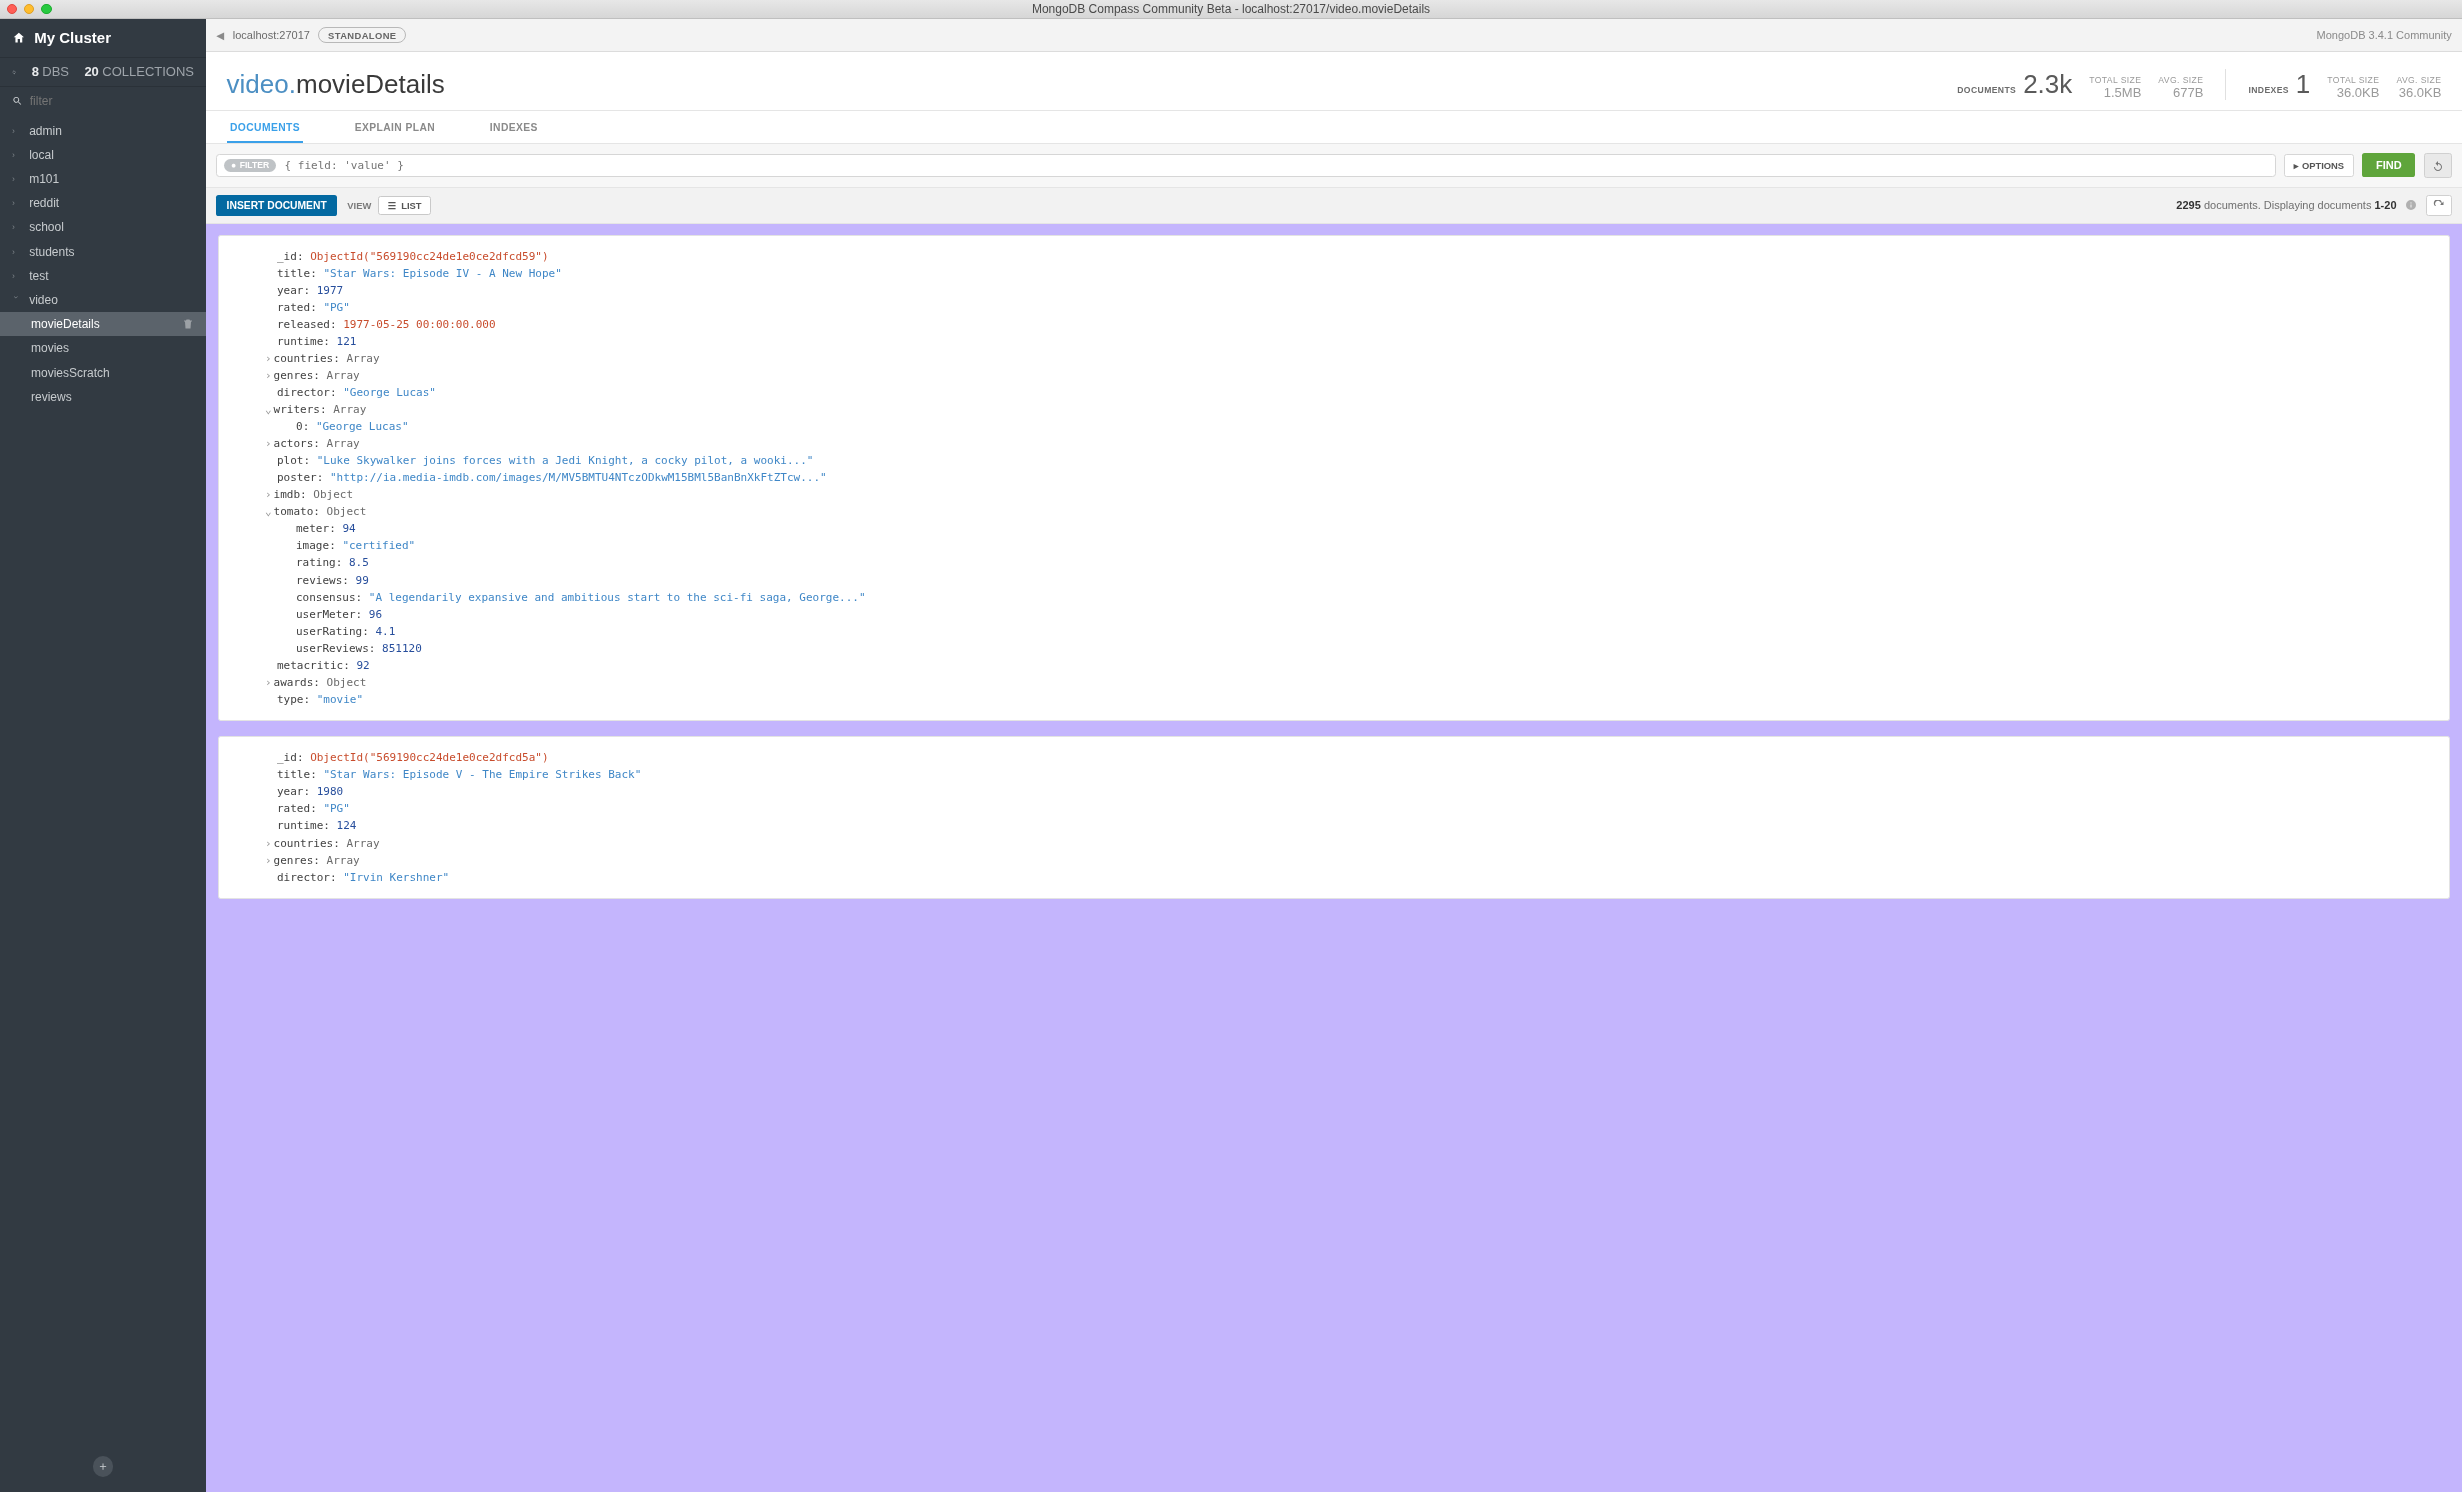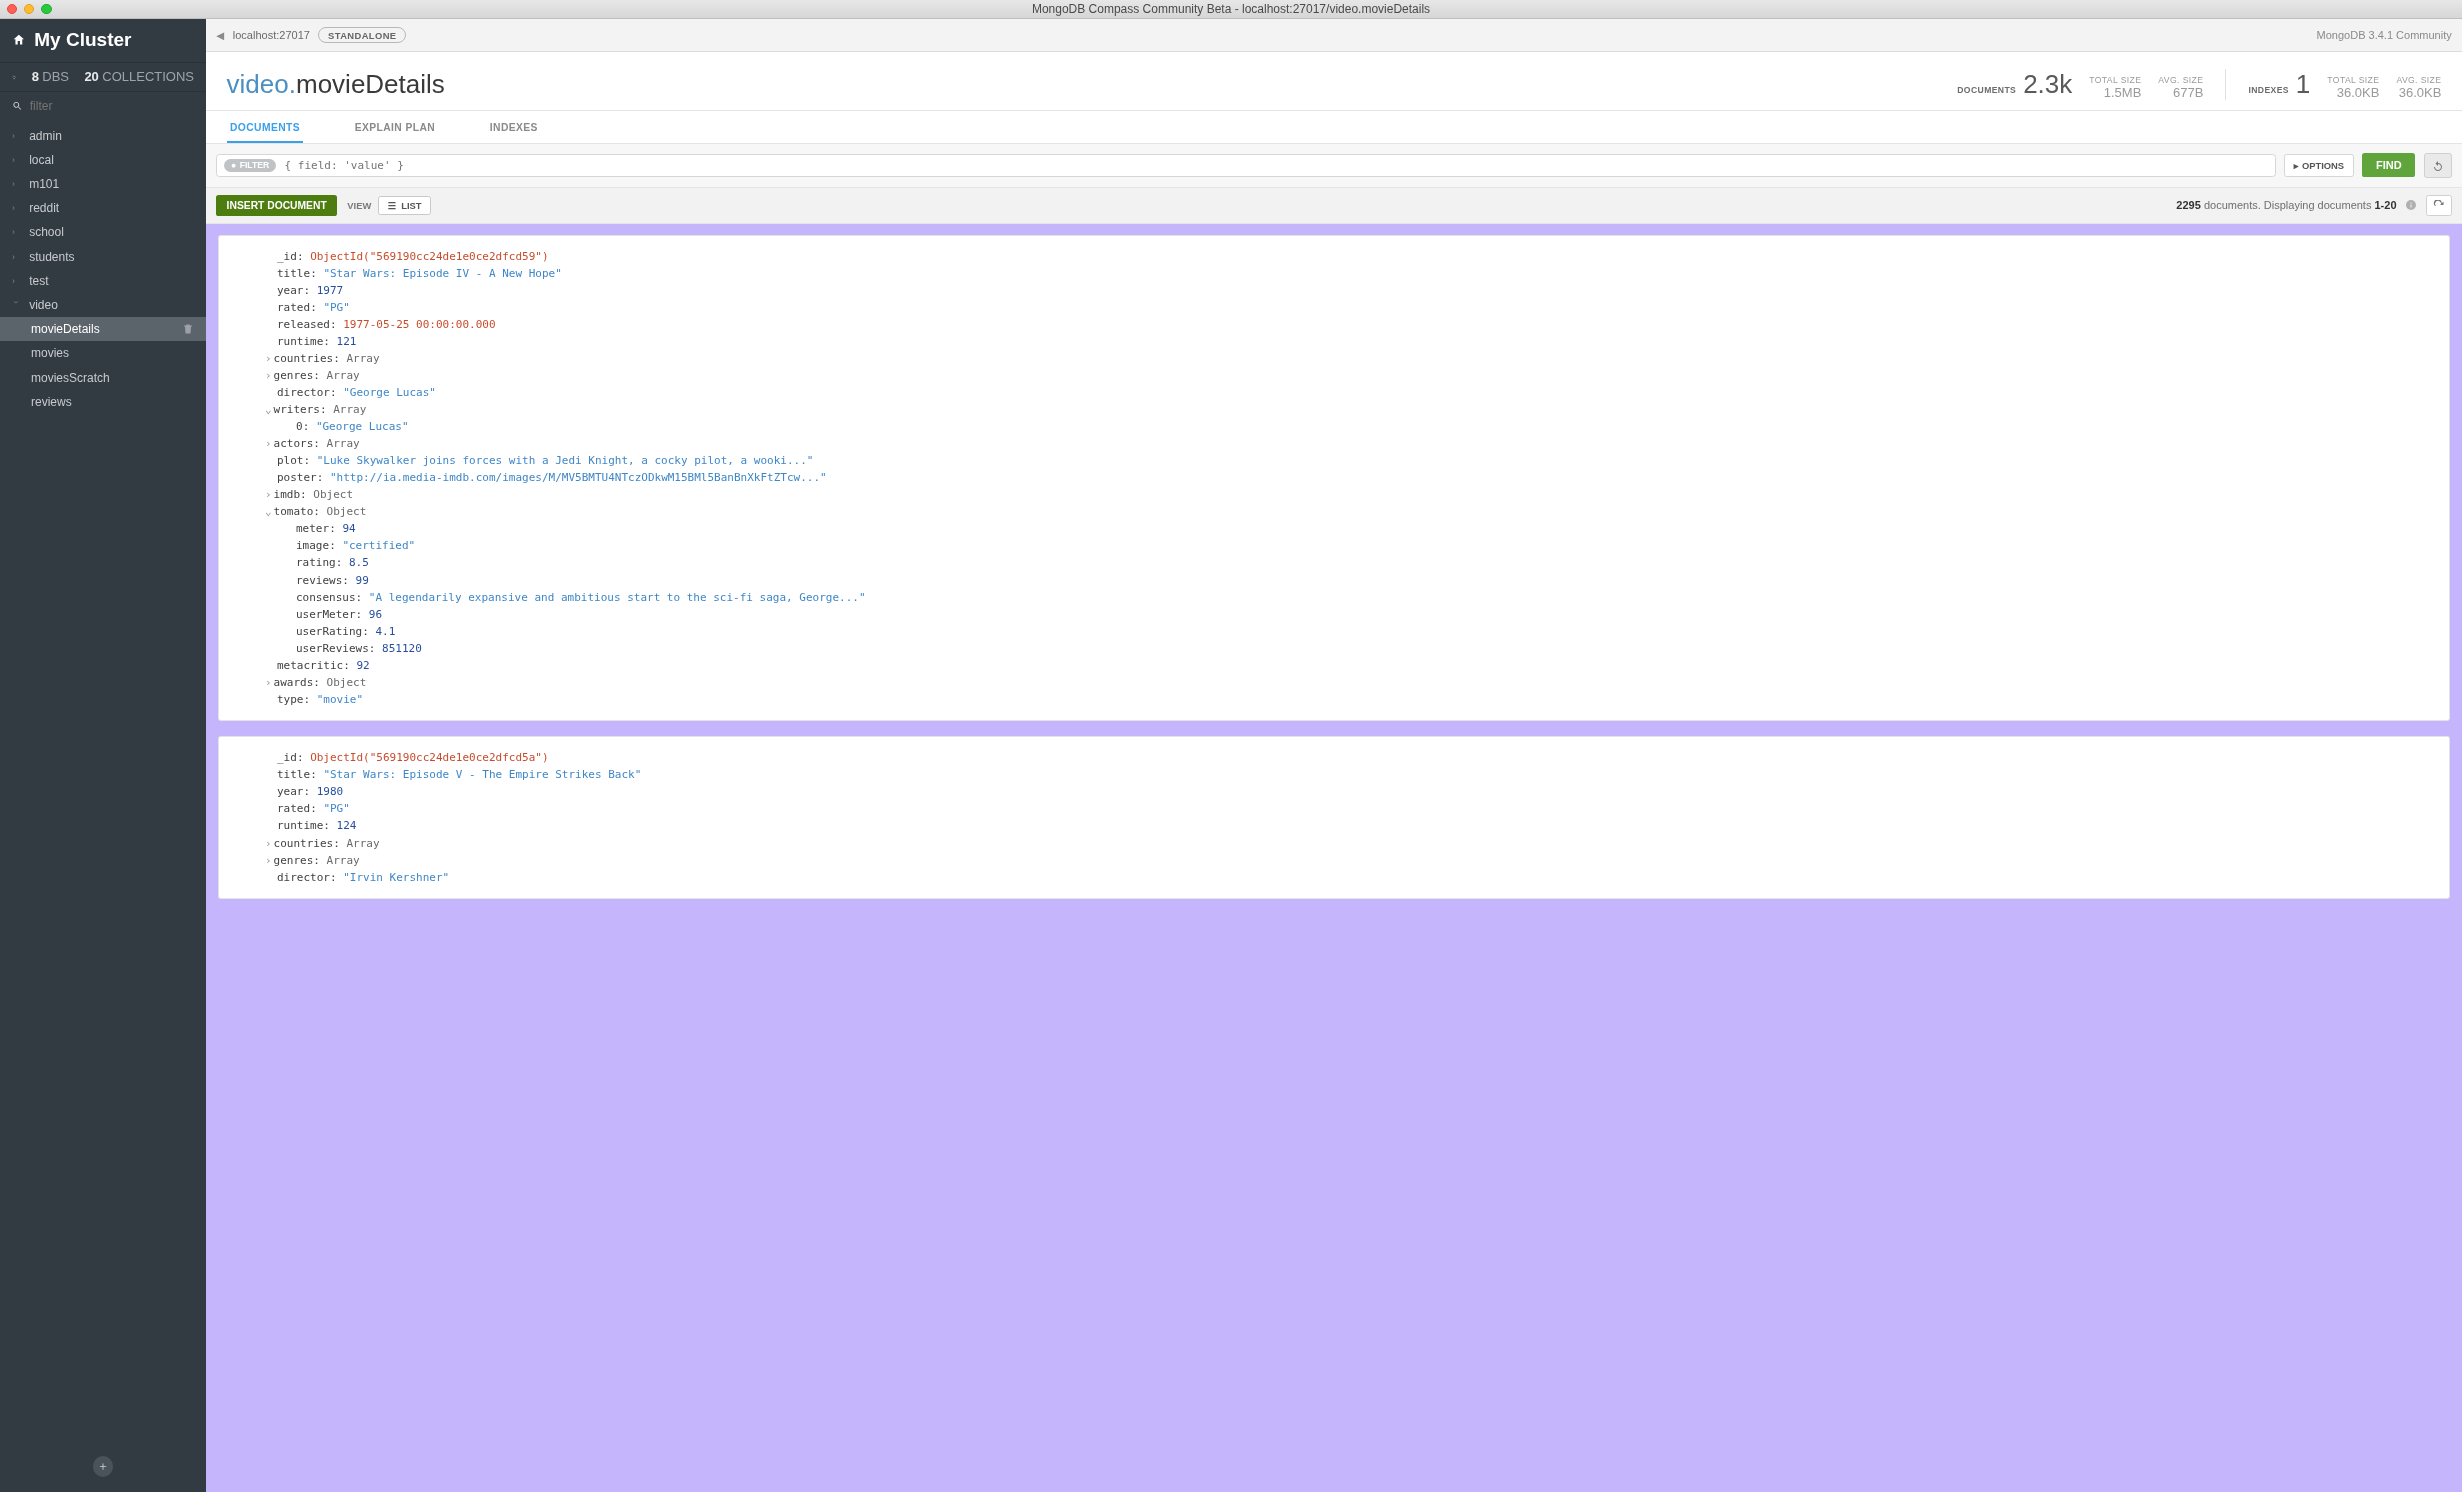--- a/index.html
+++ b/index.html
@@ -10,21 +10,21 @@
 .traffic { display: flex; gap: 6.9px; }
 .traffic span { width: 10.3px; height: 10.3px; border-radius: 50%; display: inline-block; }
 .traffic .close { background:#ff5f57; border:0.9px solid #e1483f; }
 .traffic .min { background:#ffbd2e; border:0.9px solid #dfa024; }
 .traffic .max { background:#28c940; border:0.9px solid #1dae2f; }
 .titlebar .title { position:absolute; left:0; right:0; text-align:center; font-size:12px; color:#4a4a4a; }
 
 .body { flex:1; display:flex; overflow:hidden; }
 
 .sidebar { width: 206px; background:#323a42; color:#cfd3d6; display:flex; flex-direction:column; font-size:12px; }
-.sb-header { display:flex; align-items:center; padding:10.3px 12px; font-weight:700; color:#fff; font-size:19px; gap:8.6px; }
+.sb-header { display:flex; align-items:center; padding:10.3px 12px; font-weight:700; color:#fff; font-size:15px; gap:8.6px; }
 .sb-stats { display:flex; align-items:center; padding:6.9px 12px; gap:15.4px; color:#9ea4aa; font-size:13px; border-top:0.9px solid #2a3138;text-align:center; }
 .sb-stats b { color:#e8eaec; font-weight:700; margin-right:3.4px; }
 .sb-filter { display:flex; align-items:center; padding:6.9px 12px; gap:6.9px; border-top:0.9px solid #2a3138; }
 .sb-filter input { background:transparent; border:none; color:#cfd3d6; font-size:12px; outline:none; width:100%; }
 .sb-tree { flex:1; overflow:auto; padding:3.4px 0; }
 .sb-item { display:flex; align-items:center; padding:5.1px 12px; gap:8.6px; cursor:pointer; color:#c7cbce; }
 .sb-item .chev { width:8.6px; color:#7d848a; font-size:8.6px; }
 .sb-item.expanded .chev { transform:rotate(90deg); }
 .sb-sub { padding-left:31px; }
 .sb-sub .sb-subitem { display:flex; align-items:center; justify-content:space-between; padding:5.1px 12px 5.1px 0; color:#c7cbce; cursor:pointer; }
@@ -63,21 +63,21 @@
 
 .filterbar { display:flex; align-items:center; padding:8.6px 10.3px; gap:8.6px; background:#f7f7f7; border-bottom:0.9px solid #e5e5e5; }
 .filterbar .filterbox { flex:1; display:flex; align-items:center; background:#fff; border:0.9px solid #d6d6d6; border-radius:3.4px; padding:3.4px 6.9px; gap:8.6px; }
 .filterbox .badge { background:#bfc3c6; color:#fff; font-size:8.6px; font-weight:700; border-radius:8.6px; padding:1.7px 6.9px; display:flex; align-items:center; gap:3.4px; }
 .filterbox input { flex:1; border:none; outline:none; font-family:Menlo,Consolas,monospace; font-size:11px; color:#9a9a9a; }
 .optbtn { background:#fff; border:0.9px solid #d6d6d6; border-radius:2.6px; padding:5.1px 8.6px; font-size:9.4px; color:#555; font-weight:600; cursor:pointer; display:flex; align-items:center; gap:3.4px; }
 .findbtn { background:#5fa53b; color:#fff; border:none; border-radius:2.6px; padding:6px 13.7px; font-size:11px; font-weight:700; cursor:pointer; }
 .resetbtn { background:#e9e9e9; border:0.9px solid #d0d0d0; border-radius:2.6px; padding:5.1px 6.9px; color:#777; cursor:pointer; }
 
 .actionbar { display:flex; align-items:center; padding:6.9px 10.3px; gap:6.9px; background:#f2f2f2; border-bottom:0.9px solid #e5e5e5; }
-.insertbtn { background:#4d7c0f; color:#fff; border:none; border-radius:2.6px; padding:5.1px 10.3px; font-size:10.3px; font-weight:700; cursor:pointer; }
+.insertbtn { background:#0369a1; color:#fff; border:none; border-radius:2.6px; padding:5.1px 10.3px; font-size:10.3px; font-weight:700; cursor:pointer; }
 .viewlbl { font-size:9.4px; color:#7a7a7a; font-weight:600; margin-left:3.4px; }
 .listbtn { background:#fff; border:0.9px solid #c9c9c9; border-radius:2.6px; padding:3.4px 8.6px; font-size:9.4px; color:#555; font-weight:600; cursor:pointer; display:flex; align-items:center; gap:5.1px; }
 .actionbar .flex1 { flex:1; }
 .actionbar .pager { color:#6f6f6f; font-size:11px; display:flex; align-items:center; gap:8.6px; }
 .pager b { color:#333; }
 .iconbtn { background:#fff; border:0.9px solid #d0d0d0; border-radius:2.6px; padding:3.4px 6px; color:#777; cursor:pointer; }
 
 .docarea { flex:1; overflow:auto; background:#c4b5fd; padding:10.3px 12px; }
 .card { background:#fff; border:0.9px solid #e3e3e3; border-radius:2.6px; padding:12px 34px 12px 17px; margin-bottom:15.4px; font-family:Menlo,Consolas,monospace; font-size:11px; line-height:1.55; color:#444; overflow-x:auto; }
 .row { white-space:pre; }

